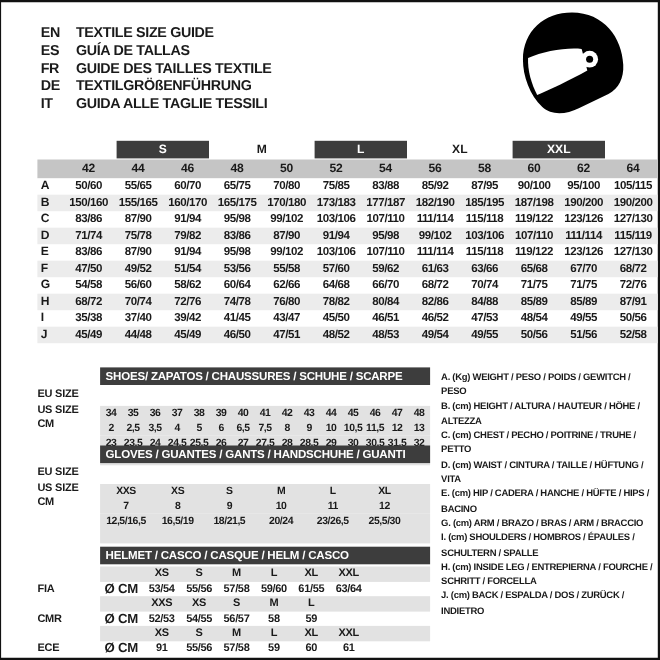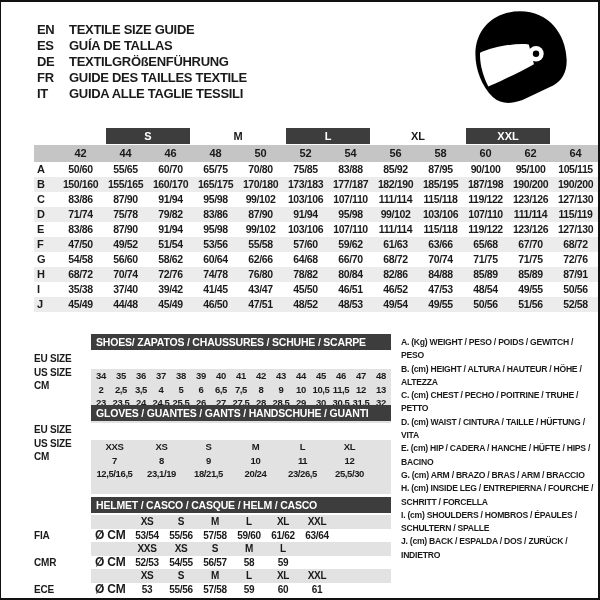--- a/index.html
+++ b/index.html
@@ -64,27 +64,27 @@
         <span class="lang-code">EN</span>
         <span class="lang-title">TEXTILE SIZE GUIDE</span>
       </div>
 
       <div class="lang-row">
         <span class="lang-code">ES</span>
         <span class="lang-title">GUÍA DE TALLAS</span>
       </div>
 
       <div class="lang-row">
+        <span class="lang-code">FR</span>
+        <span class="lang-title">GUIDE DES TAILLES TEXTILE</span>
+      </div>
+
+      <div class="lang-row">
         <span class="lang-code">DE</span>
         <span class="lang-title">TEXTILGRÖßENFÜHRUNG</span>
-      </div>
-
-      <div class="lang-row">
-        <span class="lang-code">FR</span>
-        <span class="lang-title">GUIDE DES TAILLES TEXTILE</span>
       </div>
 
       <div class="lang-row">
         <span class="lang-code">IT</span>
         <span class="lang-title">GUIDA ALLE TAGLIE TESSILI</span>
       </div>
     </div>
 
   <div class="helmet-icon">
     <svg viewBox="0 0 110 104" width="114" height="108" aria-hidden="true">
@@ -597,21 +597,21 @@
               <span class="scell">12</span>
             </span>
         </div>
 
         <div class="srow">
           <span class="srow-label">CM</span>
           <span class="srow-cells cols6">
 
               <span class="scell">12,5/16,5</span>
 
-              <span class="scell">23,1/19</span>
+              <span class="scell">16,5/19</span>
 
               <span class="scell">18/21,5</span>
 
               <span class="scell">20/24</span>
 
               <span class="scell">23/26,5</span>
 
               <span class="scell">25,5/30</span>
             </span>
         </div>
@@ -650,21 +650,21 @@
             <span class="h-cells">
 
                 <span class="hcell">53/54</span>
 
                 <span class="hcell">55/56</span>
 
                 <span class="hcell">57/58</span>
 
                 <span class="hcell">59/60</span>
 
-                <span class="hcell">61/62</span>
+                <span class="hcell">61/55</span>
 
                 <span class="hcell">63/64</span>
               </span>
           </span>
         </div>
 
         <div class="hrow">
           <span class="h-label"></span>
           <span class="h-rest">
             <span class="h-unit"></span>
@@ -722,21 +722,21 @@
               </span>
           </span>
         </div>
 
         <div class="hrow">
           <span class="h-label">ECE</span>
           <span class="h-rest">
             <span class="h-unit">Ø CM</span>
             <span class="h-cells">
 
-                <span class="hcell">53</span>
+                <span class="hcell">91</span>
 
                 <span class="hcell">55/56</span>
 
                 <span class="hcell">57/58</span>
 
                 <span class="hcell">59</span>
 
                 <span class="hcell">60</span>
 
                 <span class="hcell">61</span>
@@ -754,20 +754,20 @@
 
       <div class="legend-line">C. (cm) CHEST / PECHO / POITRINE / TRUHE / PETTO</div>
 
       <div class="legend-line">D. (cm) WAIST / CINTURA / TAILLE / HÜFTUNG / VITA</div>
 
       <div class="legend-line">E. (cm) HIP / CADERA / HANCHE / HÜFTE / HIPS / BACINO</div>
 
 
       <div class="legend-line">G. (cm) ARM / BRAZO / BRAS / ARM / BRACCIO</div>
 
+      <div class="legend-line">I. (cm) SHOULDERS / HOMBROS / ÉPAULES / SCHULTERN / SPALLE</div>
+
       <div class="legend-line">H. (cm) INSIDE LEG / ENTREPIERNA / FOURCHE / SCHRITT / FORCELLA</div>
-
-      <div class="legend-line">I. (cm) SHOULDERS / HOMBROS / ÉPAULES / SCHULTERN / SPALLE</div>
 
       <div class="legend-line">J. (cm) BACK / ESPALDA / DOS / ZURÜCK / INDIETRO</div>
     </div>
 
 </div>
 
 </body></html>

